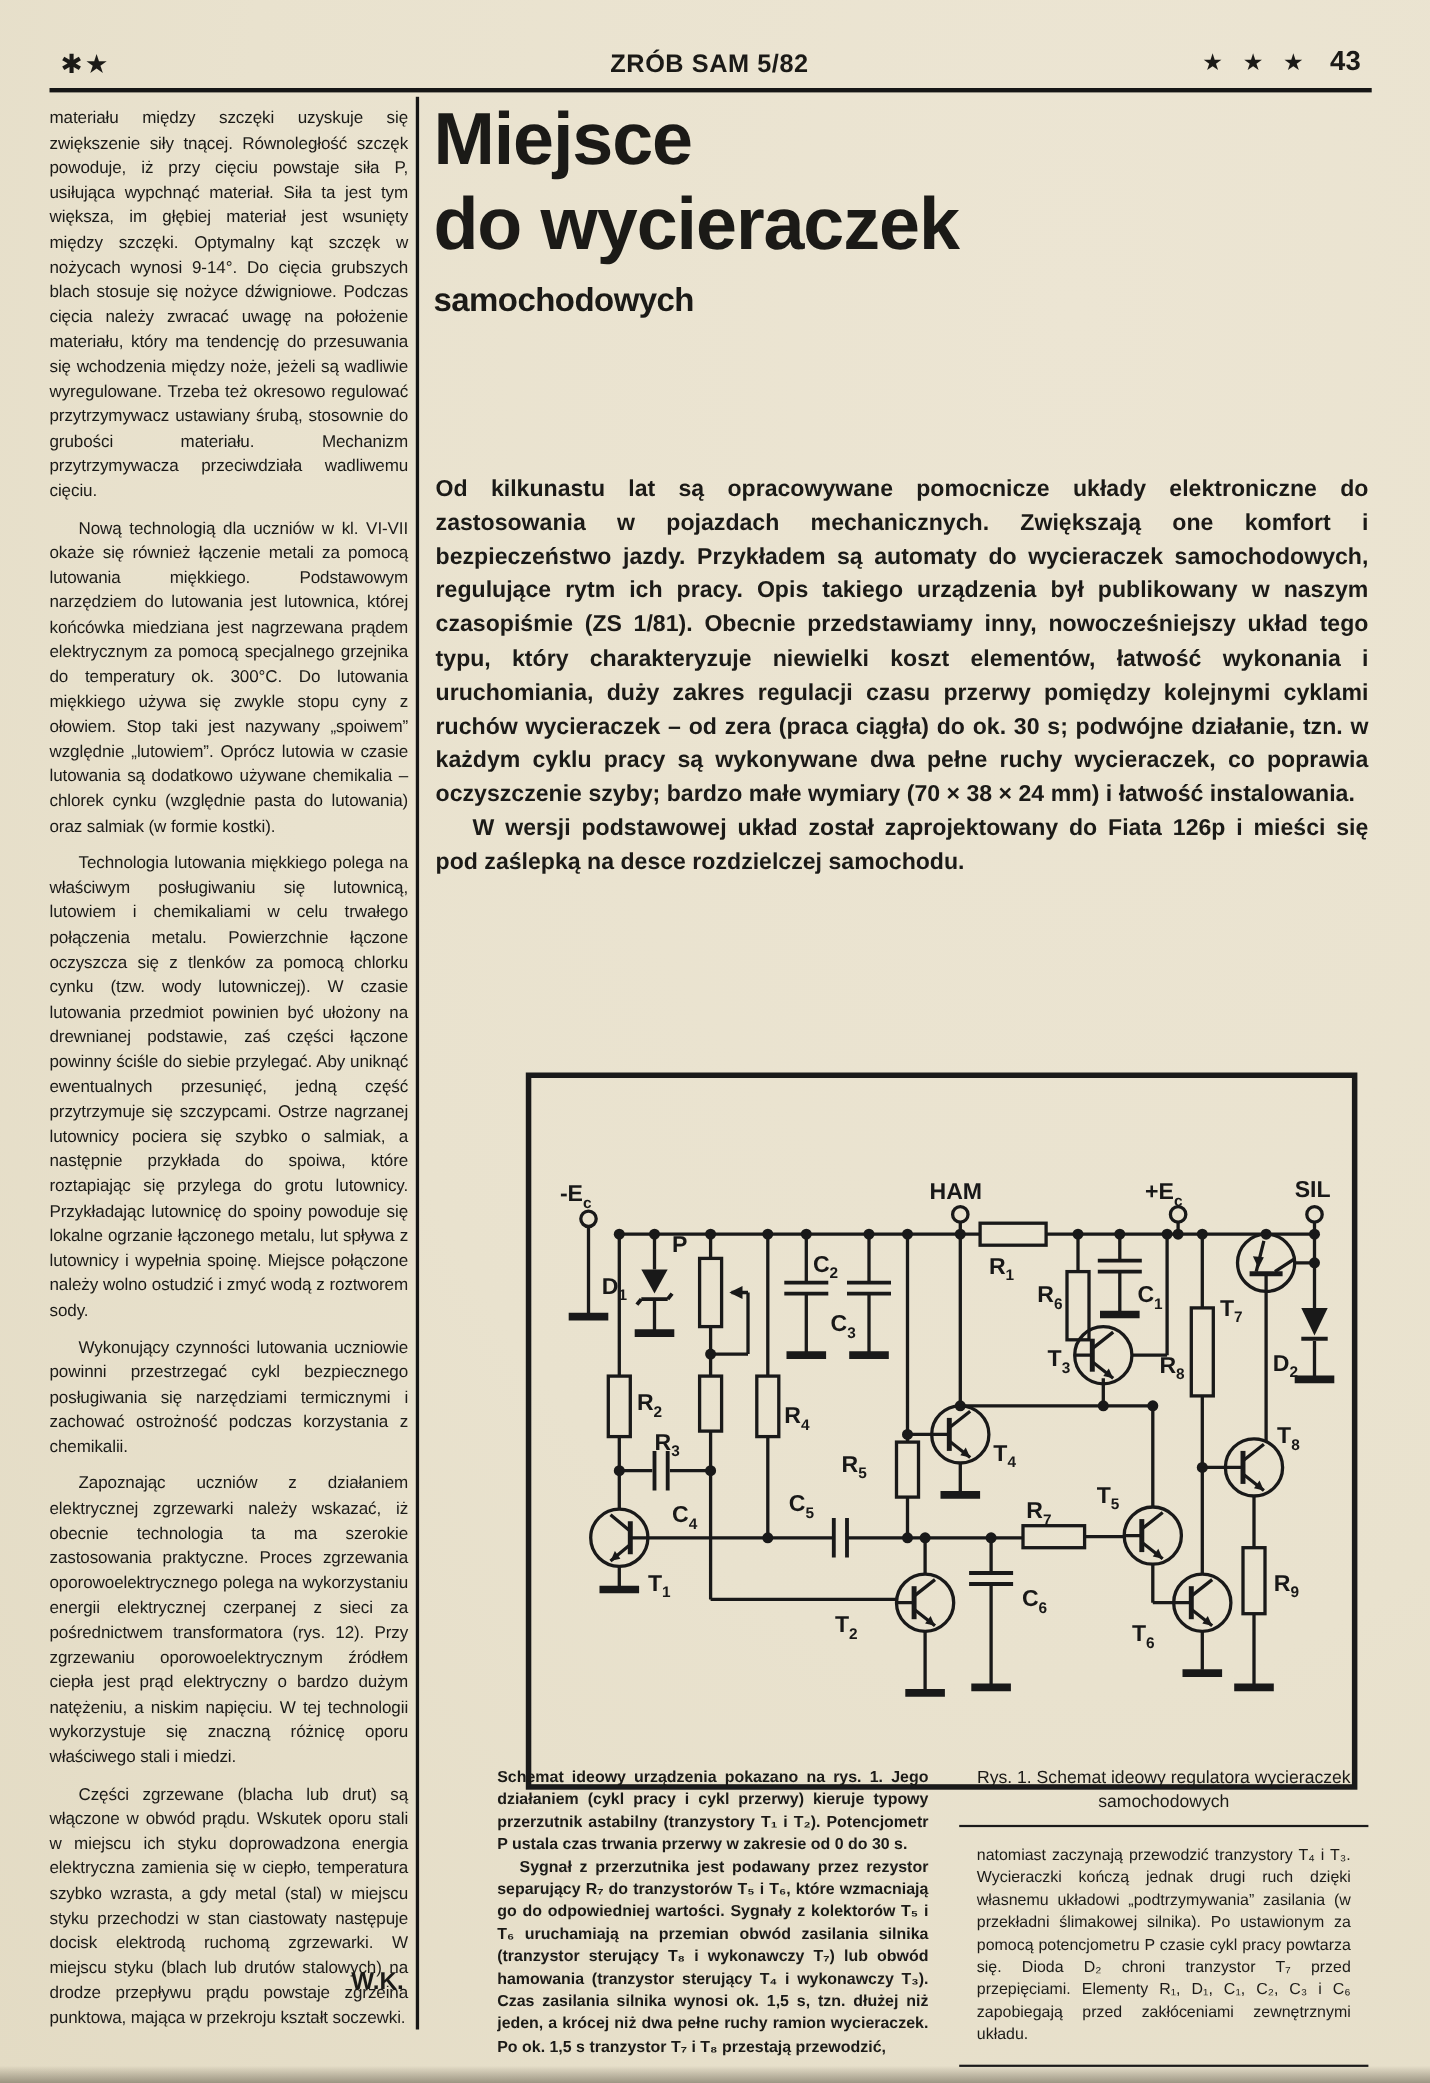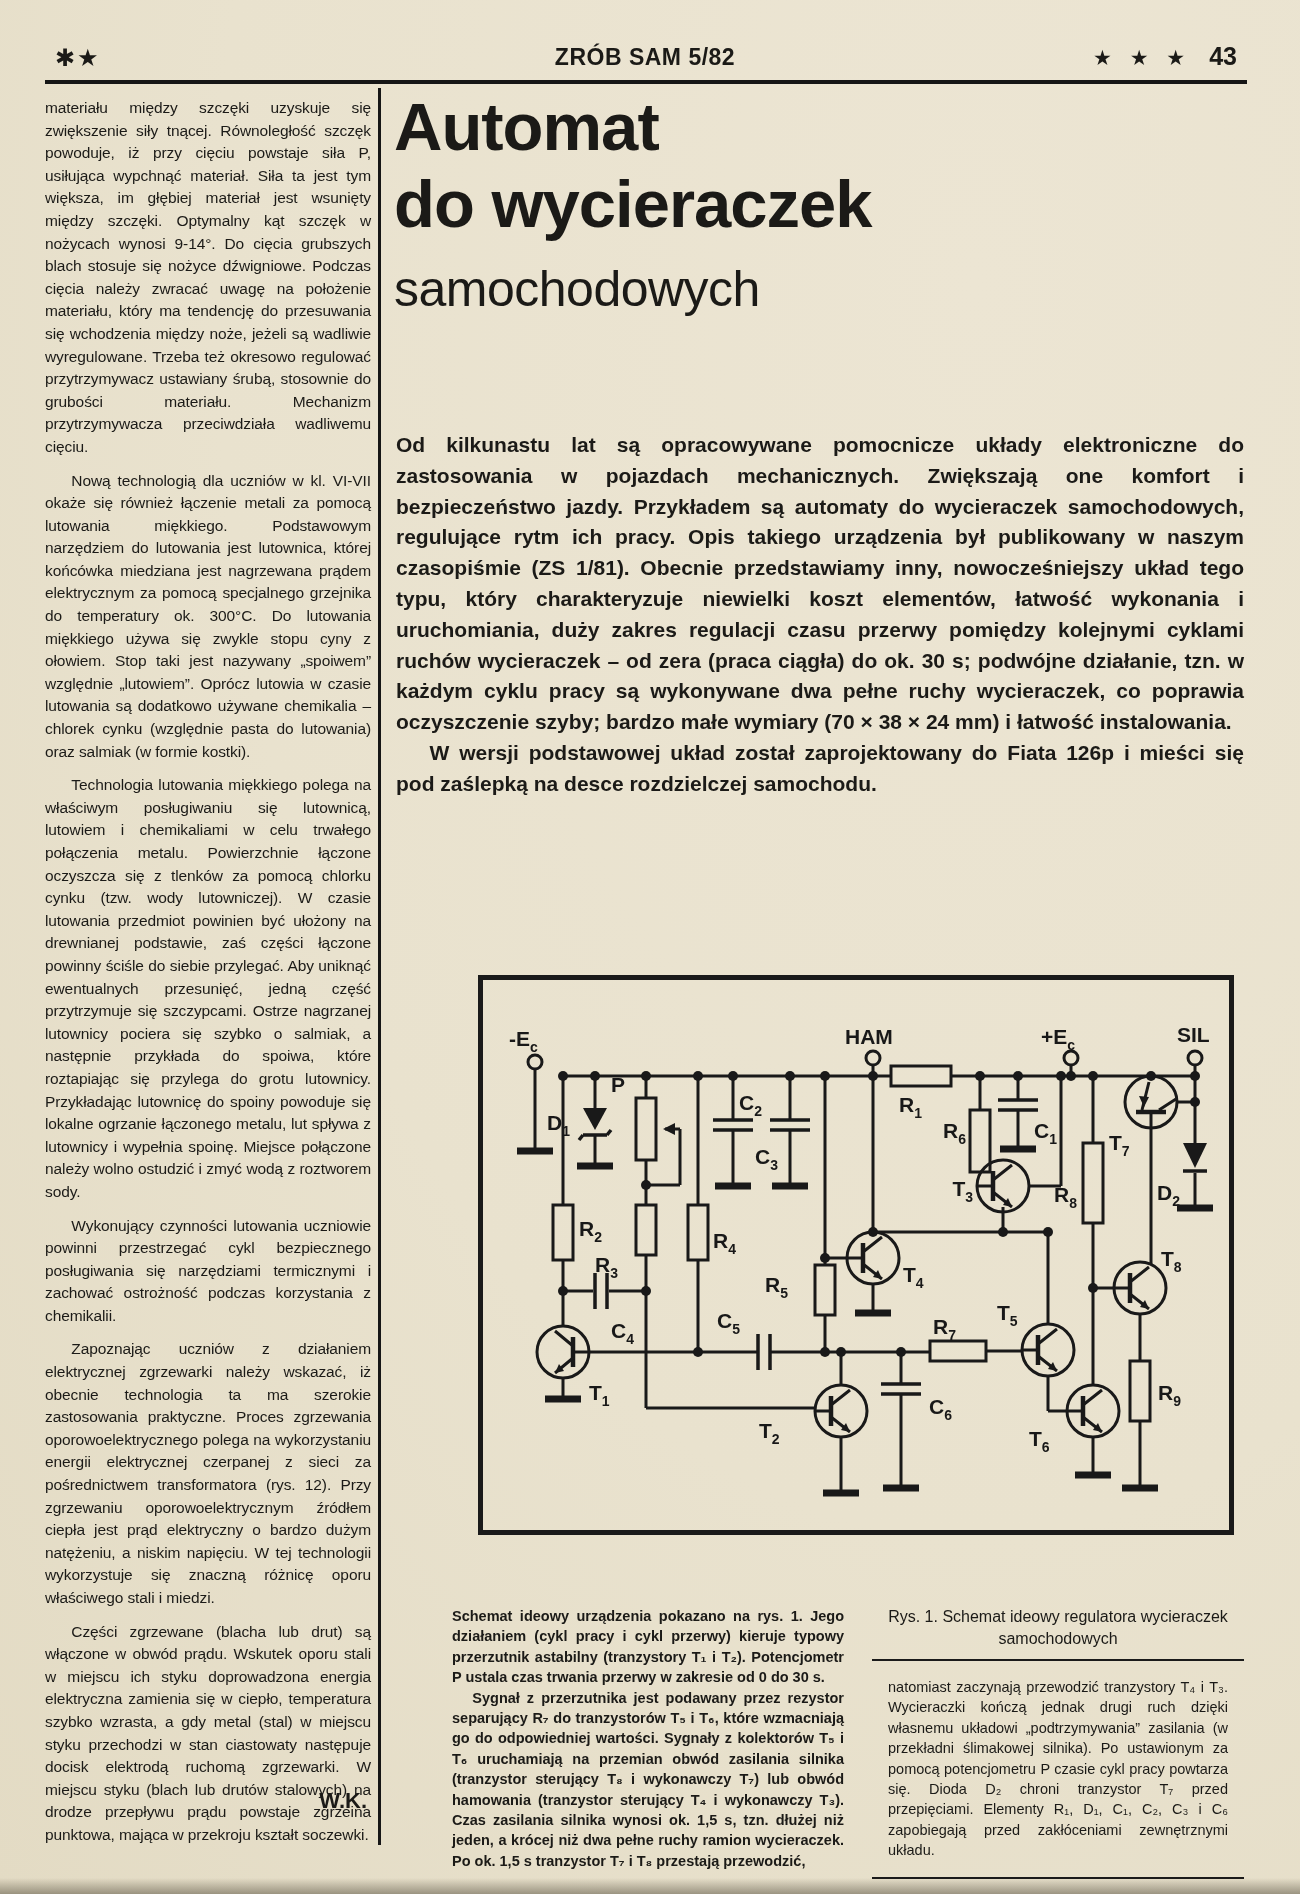--- a/index.html
+++ b/index.html
@@ -22,27 +22,27 @@
   .left-col{
     position:absolute; left:45px; top:97px; width:326px;
     font-size:15.5px; line-height:22.6px; text-align:justify; letter-spacing:-0.1px;
   }
   .left-col p{margin:0 0 11px 0; text-indent:1.7em;}
   .left-col p.first{text-indent:0;}
   .signature{position:absolute; left:45px; top:1788px; width:322px; text-align:right; font-weight:bold; font-size:22px;}
   
   .title{position:absolute; left:394px; top:88px; width:850px;}
   .t1{font-weight:bold; font-size:67px; line-height:77px; letter-spacing:-1px;}
-  .t3{font-weight:normal; font-size:50px; line-height:52px; margin-top:21px; letter-spacing:-0.5px;}
+  .t3{font-weight:bold; font-size:30px; line-height:52px; margin-top:6px; letter-spacing:-0.5px;}
   
   .intro-wrap{position:absolute; left:396px; top:430px; width:848px; font-weight:bold; font-size:21px; line-height:30.8px; text-align:justify;}
   .intro-wrap p{margin:0;}
   .intro-wrap p.p2{text-indent:1.6em;}
   
-  .diagram{position:absolute; left:478px; top:975px; width:756px; height:560px; border:5px solid #1a1a1a; box-sizing:border-box;}
+  .diagram{position:absolute; left:478px; top:975px; width:756px; height:652px; border:5px solid #1a1a1a; box-sizing:border-box;}
   #schem{width:100%; height:100%; display:block;}
   #schem text{font-family:"Liberation Sans","DejaVu Sans",sans-serif; font-weight:bold; font-size:21px; fill:#181818;}
   #schem .sub{font-size:14px;}
   .wire{stroke:#191919; stroke-width:3; fill:none;}
   .plates{stroke:#191919; stroke-width:3.5; fill:none;}
   .res rect{stroke:#191919; stroke-width:3; fill:none;}
   .fillink{fill:#191919; stroke:none;}
   .term circle{fill:#e9e2ce; stroke:#191919; stroke-width:3;}
   .tcirc{fill:none; stroke:#191919; stroke-width:3;}
   .dot{fill:#191919;}
@@ -77,21 +77,21 @@
     <p class="first">materiału między szczęki uzyskuje się zwiększenie siły tnącej. Równoległość szczęk powoduje, iż przy cięciu powstaje siła P, usiłująca wypchnąć materiał. Siła ta jest tym większa, im głębiej materiał jest wsunięty między szczęki. Optymalny kąt szczęk w nożycach wynosi 9-14°. Do cięcia grubszych blach stosuje się nożyce dźwigniowe. Podczas cięcia należy zwracać uwagę na położenie materiału, który ma tendencję do przesuwania się wchodzenia między noże, jeżeli są wadliwie wyregulowane. Trzeba też okresowo regulować przytrzymywacz ustawiany śrubą, stosownie do grubości materiału. Mechanizm przytrzymywacza przeciwdziała wadliwemu cięciu.</p>
     <p>Nową technologią dla uczniów w kl. VI-VII okaże się również łączenie metali za pomocą lutowania miękkiego. Podstawowym narzędziem do lutowania jest lutownica, której końcówka miedziana jest nagrzewana prądem elektrycznym za pomocą specjalnego grzejnika do temperatury ok. 300°C. Do lutowania miękkiego używa się zwykle stopu cyny z ołowiem. Stop taki jest nazywany „spoiwem” względnie „lutowiem”. Oprócz lutowia w czasie lutowania są dodatkowo używane chemikalia – chlorek cynku (względnie pasta do lutowania) oraz salmiak (w formie kostki).</p>
     <p>Technologia lutowania miękkiego polega na właściwym posługiwaniu się lutownicą, lutowiem i chemikaliami w celu trwałego połączenia metalu. Powierzchnie łączone oczyszcza się z tlenków za pomocą chlorku cynku (tzw. wody lutowniczej). W czasie lutowania przedmiot powinien być ułożony na drewnianej podstawie, zaś części łączone powinny ściśle do siebie przylegać. Aby uniknąć ewentualnych przesunięć, jedną część przytrzymuje się szczypcami. Ostrze nagrzanej lutownicy pociera się szybko o salmiak, a następnie przykłada do spoiwa, które roztapiając się przylega do grotu lutownicy. Przykładając lutownicę do spoiny powoduje się lokalne ogrzanie łączonego metalu, lut spływa z lutownicy i wypełnia spoinę. Miejsce połączone należy wolno ostudzić i zmyć wodą z roztworem sody.</p>
     <p>Wykonujący czynności lutowania uczniowie powinni przestrzegać cykl bezpiecznego posługiwania się narzędziami termicznymi i zachować ostrożność podczas korzystania z chemikalii.</p>
     <p>Zapoznając uczniów z działaniem elektrycznej zgrzewarki należy wskazać, iż obecnie technologia ta ma szerokie zastosowania praktyczne. Proces zgrzewania oporowoelektrycznego polega na wykorzystaniu energii elektrycznej czerpanej z sieci za pośrednictwem transformatora (rys. 12). Przy zgrzewaniu oporowoelektrycznym źródłem ciepła jest prąd elektryczny o bardzo dużym natężeniu, a niskim napięciu. W tej technologii wykorzystuje się znaczną różnicę oporu właściwego stali i miedzi.</p>
     <p>Części zgrzewane (blacha lub drut) są włączone w obwód prądu. Wskutek oporu stali w miejscu ich styku doprowadzona energia elektryczna zamienia się w ciepło, temperatura szybko wzrasta, a gdy metal (stal) w miejscu styku przechodzi w stan ciastowaty następuje docisk elektrodą ruchomą zgrzewarki. W miejscu styku (blach lub drutów stalowych) na drodze przepływu prądu powstaje zgrzeina punktowa, mająca w przekroju kształt soczewki.</p>
   </div>
   <div class="signature">W.K.</div>
 
   <div class="title">
-    <div class="t1">Automat</div>
+    <div class="t1">Miejsce</div>
     <div class="t1">do wycieraczek</div>
     <div class="t3">samochodowych</div>
   </div>
 
   <div class="intro-wrap">
     <p>Od kilkunastu lat są opracowywane pomocnicze układy elektroniczne do zastosowania w pojazdach mechanicznych. Zwiększają one komfort i bezpieczeństwo jazdy. Przykładem są automaty do wycieraczek samochodowych, regulujące rytm ich pracy. Opis takiego urządzenia był publikowany w naszym czasopiśmie (ZS 1/81). Obecnie przedstawiamy inny, nowocześniejszy układ tego typu, który charakteryzuje niewielki koszt elementów, łatwość wykonania i uruchomiania, duży zakres regulacji czasu przerwy pomiędzy kolejnymi cyklami ruchów wycieraczek – od zera (praca ciągła) do ok. 30 s; podwójne działanie, tzn. w każdym cyklu pracy są wykonywane dwa pełne ruchy wycieraczek, co poprawia oczyszczenie szyby; bardzo małe wymiary (70 × 38 × 24 mm) i łatwość instalowania.</p>
     <p class="p2">W wersji podstawowej układ został zaprojektowany do Fiata 126p i mieści się pod zaślepką na desce rozdzielczej samochodu.</p>
   </div>
 
   <div class="diagram">

